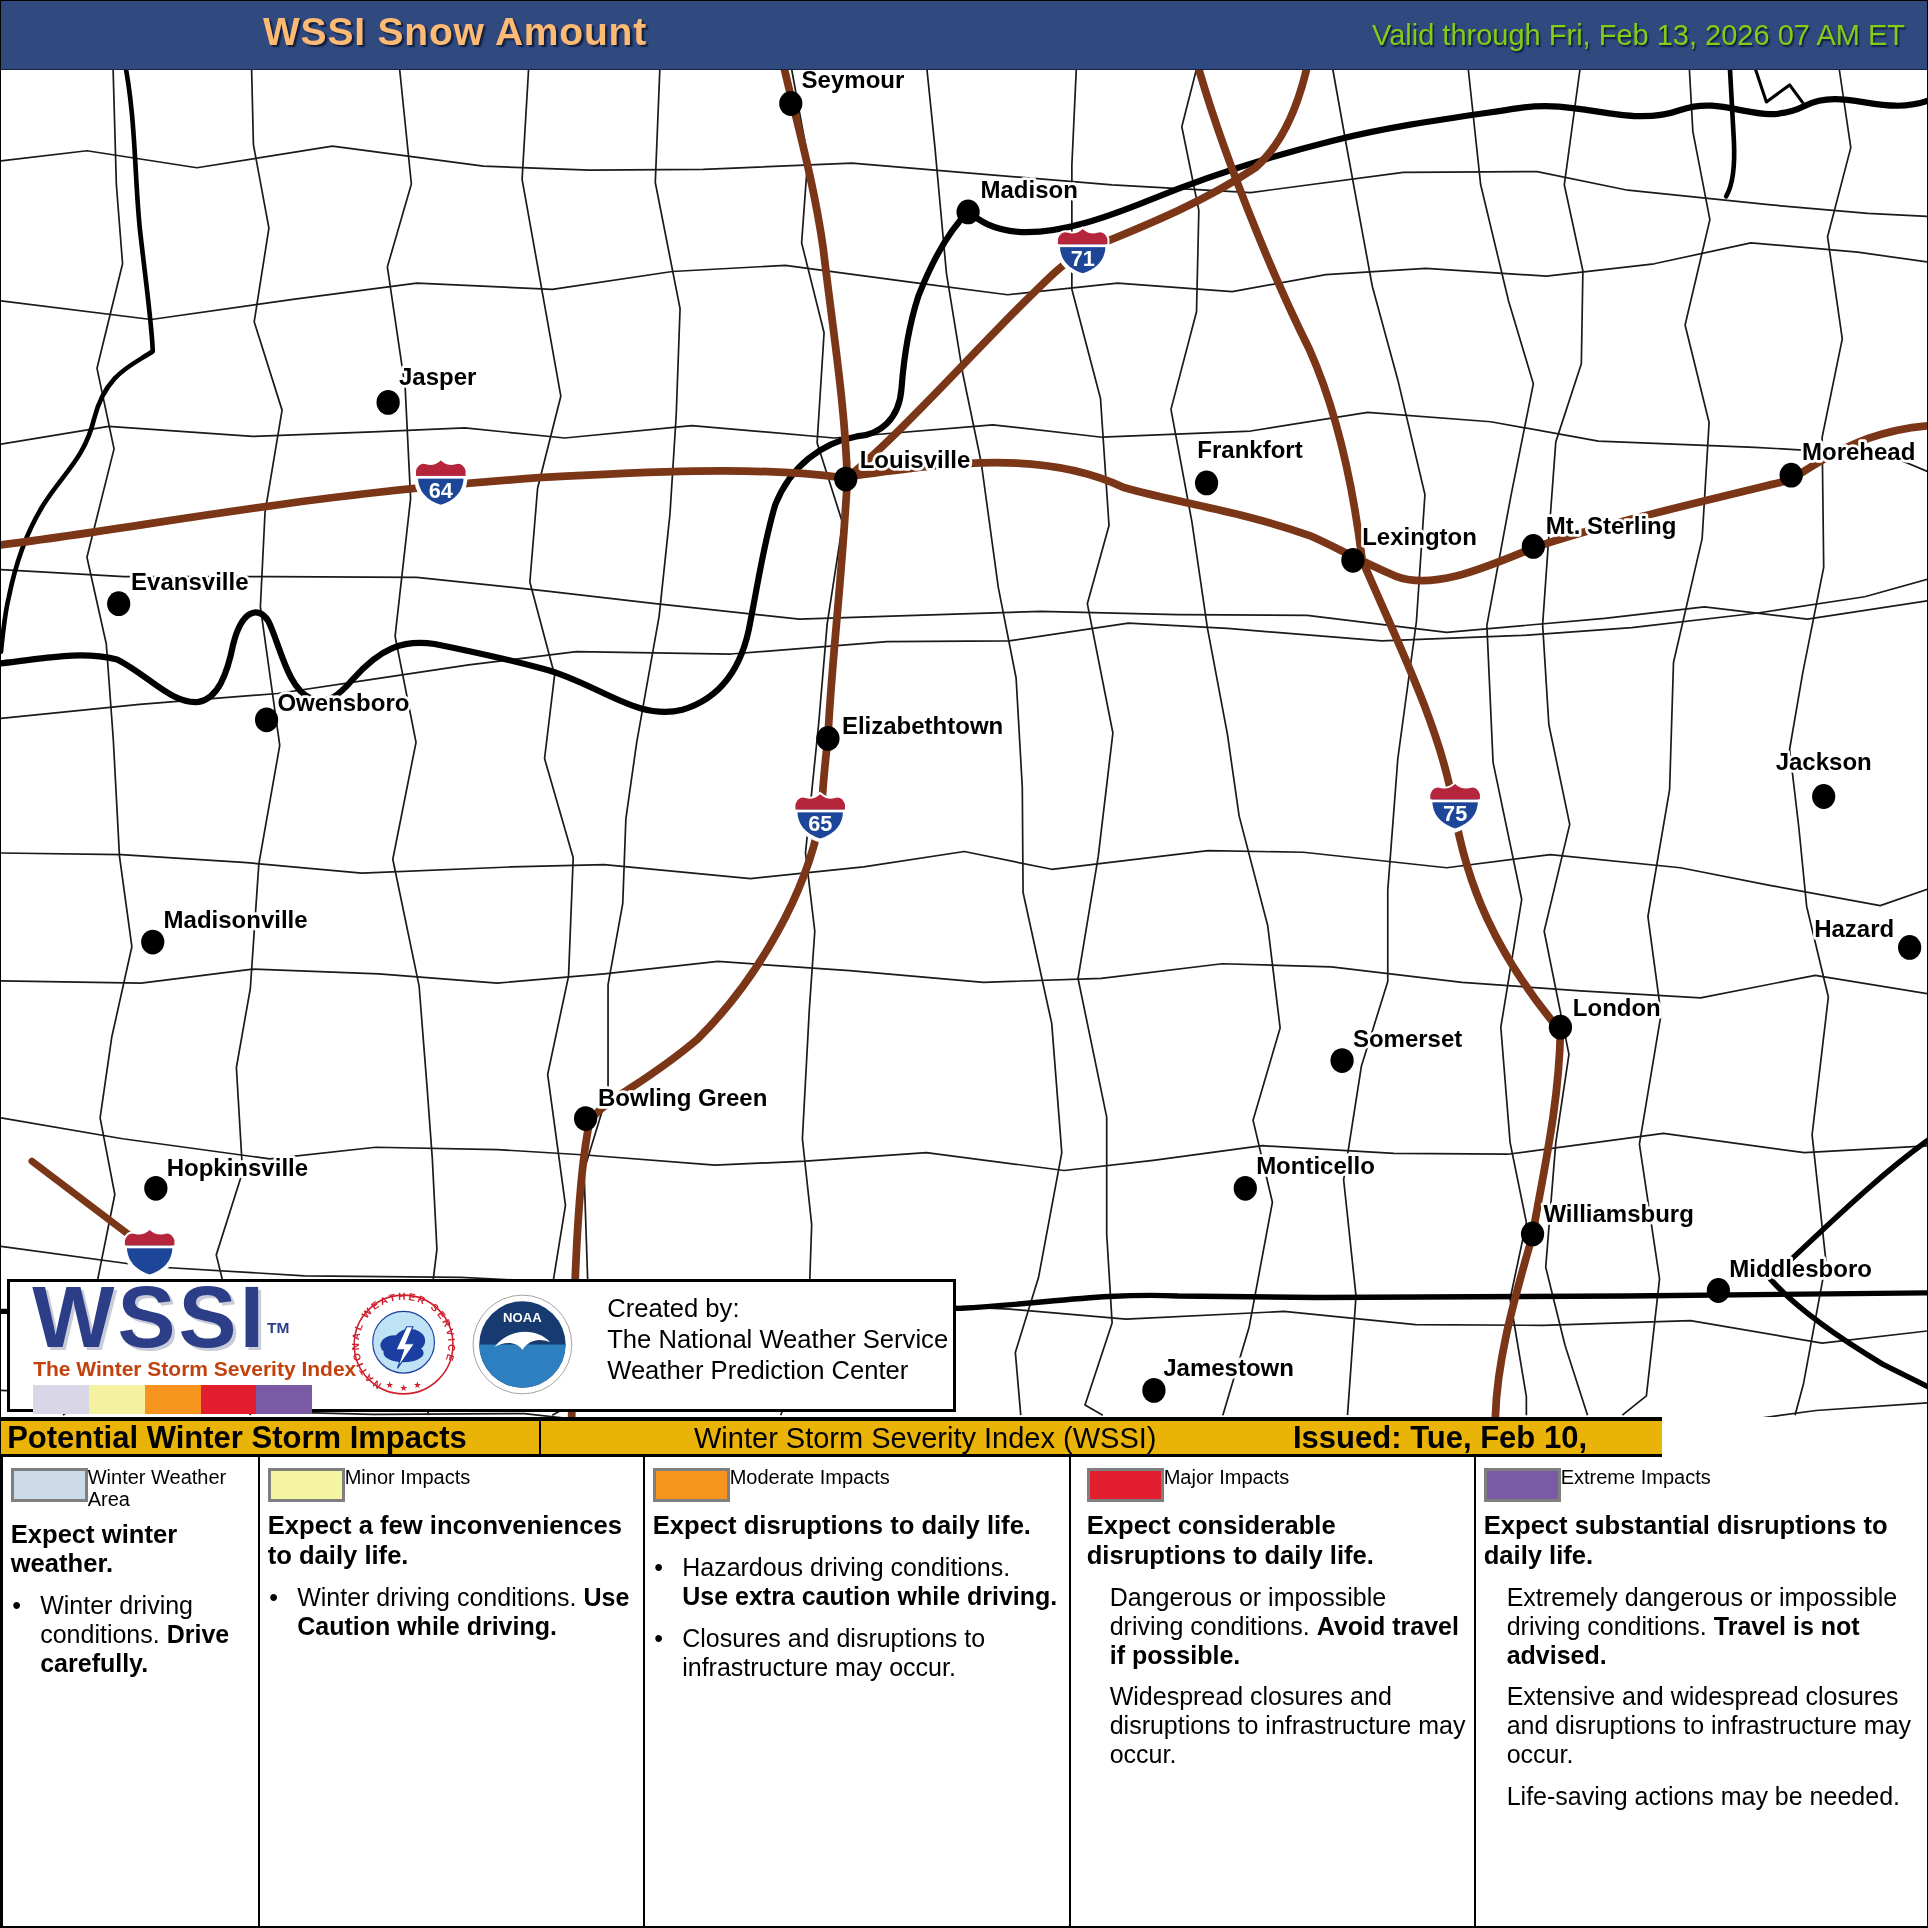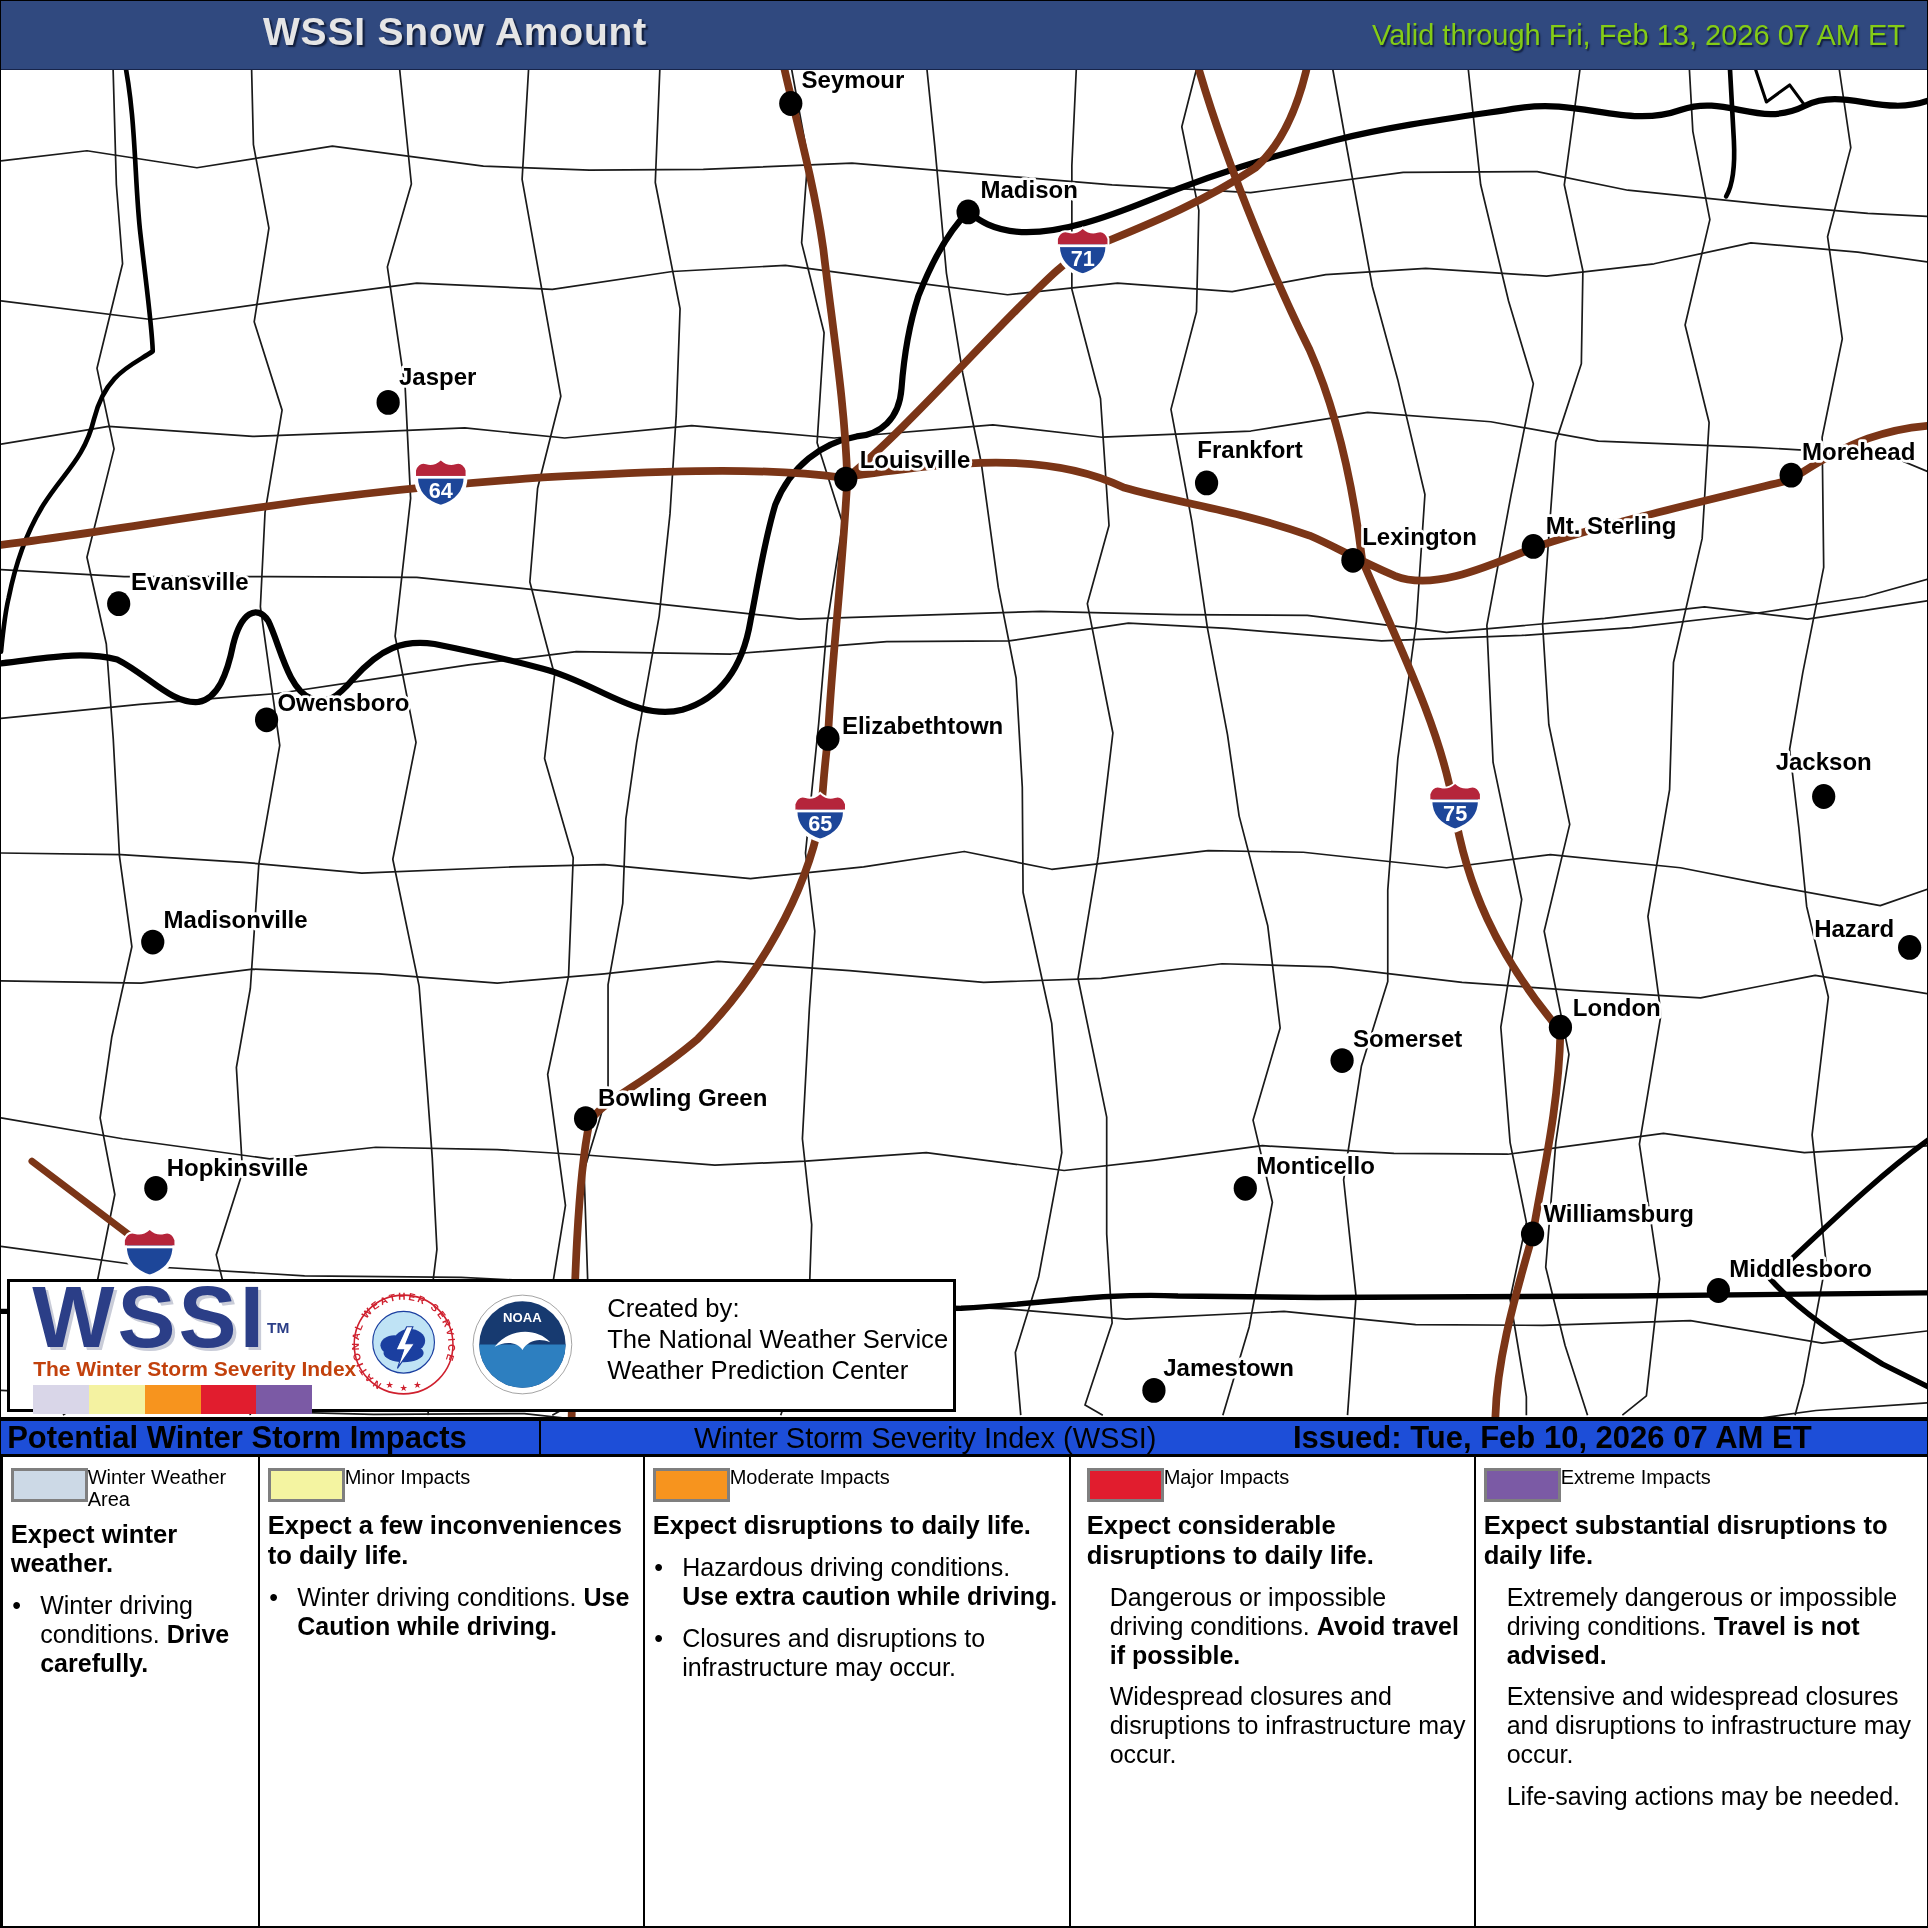--- a/index.html
+++ b/index.html
@@ -2,21 +2,21 @@
 <html style="font-size:12.4px"><head>
 <meta charset="utf-8">
 <style>
   html,body{margin:0;padding:0;background:#ffffff;}
   .page{position:relative;width:1928px;height:1928px;background:#fff;overflow:hidden;
         font-family:"Liberation Sans",sans-serif;box-sizing:border-box;border:1.5px solid #000;}
 
   
   .header{position:absolute;left:0;top:0;width:100%;height:68px;background:#30497f;
           border-bottom:1.5px solid #17244a;z-index:30;}
-  .header-title{position:absolute;left:262px;top:9.3px;font-size:39px;font-weight:bold;color:#e5e5e5;
+  .header-title{position:absolute;left:262px;top:9.3px;font-size:39px;font-weight:bold;color:#fdba74;
           text-shadow:2.3px 2.3px 1.5px #121f3e;letter-spacing:0.8px;}
   .header-valid{position:absolute;right:22px;top:18px;font-size:29px;color:#84cc16;
           text-shadow:1.5px 1.5px 1.5px #121f3e;}
 
   
   .map-wrap{position:absolute;left:0;top:0;width:1928px;height:1416px;z-index:1;background:#fff;}
   svg .city-label{font-family:"Liberation Sans",sans-serif;font-size:31px;font-weight:bold;fill:#000;
           stroke:#fff;stroke-width:7px;paint-order:stroke;stroke-linejoin:round;}
   svg .shield-num{font-family:"Liberation Sans",sans-serif;font-size:28px;font-weight:bold;fill:#fff;text-anchor:middle;}
 
@@ -26,21 +26,21 @@
   .wssi-word{position:absolute;left:22px;top:-15.5px;font-size:87px;font-weight:bold;color:#2b3e87;
           letter-spacing:3.1px;text-shadow:3.1px 3.1px 0 #c9ccd8;}
   .wssi-tm{font-size:15.5px;letter-spacing:0;vertical-align:14px;text-shadow:none;}
   .wssi-tagline{position:absolute;left:23px;top:75px;font-size:21px;font-weight:bold;color:#c2410c;}
   .wssi-strip{position:absolute;left:23px;top:103px;width:279px;height:29px;display:flex;}
   .wssi-strip div{flex:1;}
   .logo-svg{position:absolute;left:333px;top:0px;}
   .created-block{position:absolute;left:565px;top:11px;font-size:25.6px;color:#000;line-height:31px;margin-left:32px;}
 
   
-  .bar{position:absolute;left:0;top:1416px;width:1928px;height:40px;background:#1d4ed8;
+  .bar{position:absolute;left:0;top:1416px;width:1661px;height:40px;background:#eab308;
        border-top:4.6px solid #000;border-bottom:3.1px solid #000;box-sizing:border-box;z-index:25;}
   .bar-left{position:absolute;left:0;top:0;width:540px;height:33px;border-right:2.3px solid #000;
        font-size:31px;font-weight:bold;padding-left:6.2px;line-height:33px;box-sizing:border-box;}
   .bar-mid{position:absolute;left:693px;top:1.5px;font-size:29px;line-height:31px;}
   .bar-right{position:absolute;left:1292px;top:0;font-size:31px;font-weight:bold;line-height:33px;}
 
   
   .legend{position:absolute;left:0;top:1456px;width:1928px;height:472px;display:flex;
        border-left:2.3px solid #000;border-right:2.3px solid #000;border-bottom:3.1px solid #000;
        box-sizing:border-box;background:#fff;z-index:25;}

